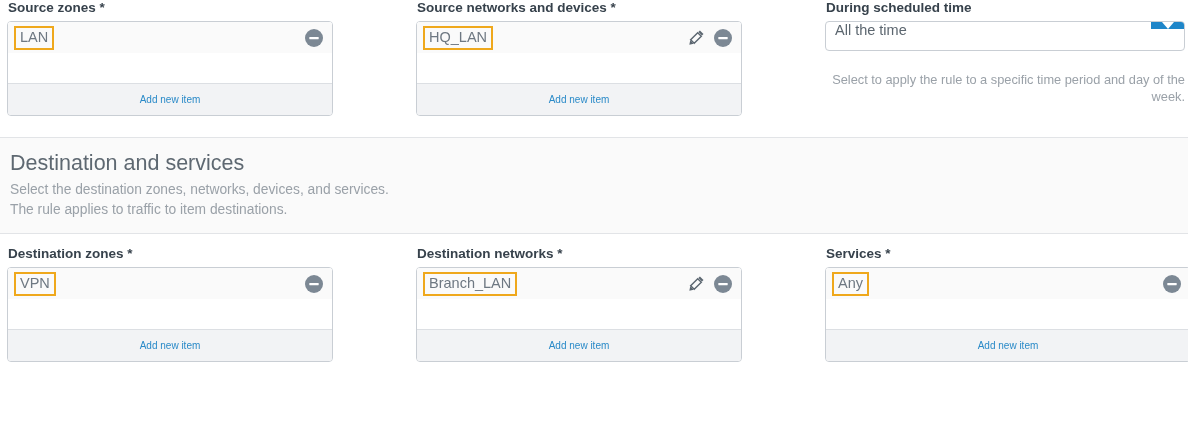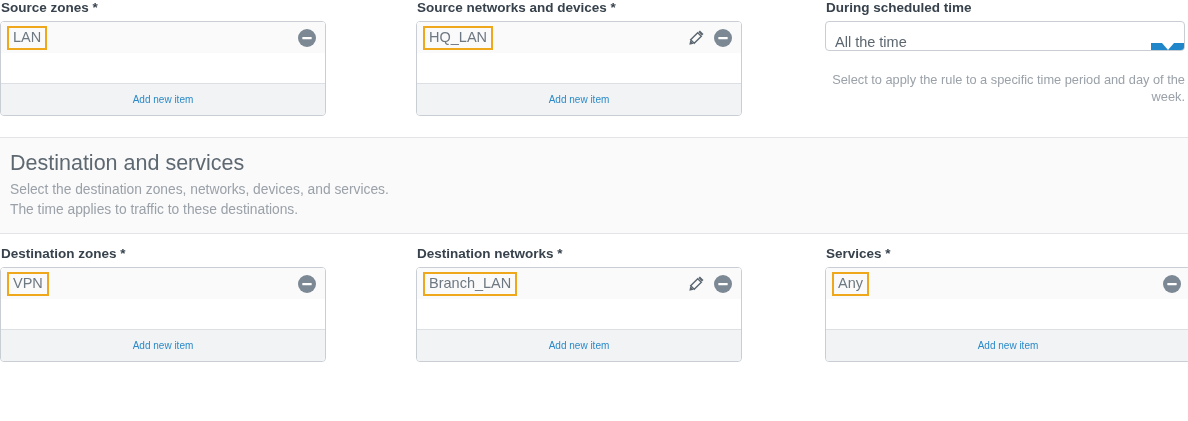--- a/index.html
+++ b/index.html
@@ -18,21 +18,21 @@
 
   
   .row-3col {
     display: flex;
     width: 1188px;
     box-sizing: border-box;
   }
   .col {
     box-sizing: border-box;
   }
-  .col-a { width: 409px; padding-right: 0; }
+  .col-a { width: 409px; padding-left: 7px; padding-right: 0; }
   .col-b { width: 409px; padding-left: 7px; padding-right: 0; }
   .col-c { width: 370px; padding-left: 7px; padding-right: 4px; }
 
   .field-label {
     font-size: 13.5px;
     font-weight: bold;
     color: #37424c;
     line-height: 16px;
     margin: 0 0 5px 1px;
     white-space: nowrap;
@@ -117,21 +117,21 @@
   }
 
   
   .select-wrap {
     width: 360px;
     height: 30px;
     border: 1px solid #c9ced4;
     border-radius: 4px;
     background: #ffffff;
     display: flex;
-    align-items: flex-end;
+    align-items: flex-start;
     box-sizing: border-box;
     overflow: hidden;
   }
   .select-value {
     flex: 1 1 auto;
     display: flex;
     align-items: center;
     padding-left: 9px;
     font-size: 14.5px;
     color: #5c666f;
@@ -263,21 +263,21 @@
     <div class="select-hint">Select to apply the rule to a specific time period and day of the week.</div>
   </div>
 
 </div>
 
 <div class="gap-above-band"></div>
 
 <div class="section-band">
   <div class="section-title">Destination and services</div>
   <div class="section-sub">Select the destination zones, networks, devices, and services.</div>
-  <div class="section-sub">The time applies to traffic to these destinations.</div>
+  <div class="section-sub">The rule applies to traffic to item destinations.</div>
 </div>
 
 <div class="row-3col" style="padding-top:12px;">
 
   <div class="col col-a">
     <div class="field-label">
       <span>Destination zones</span>
       <span class="req-star">*</span>
     </div>
     <div class="listbox">

